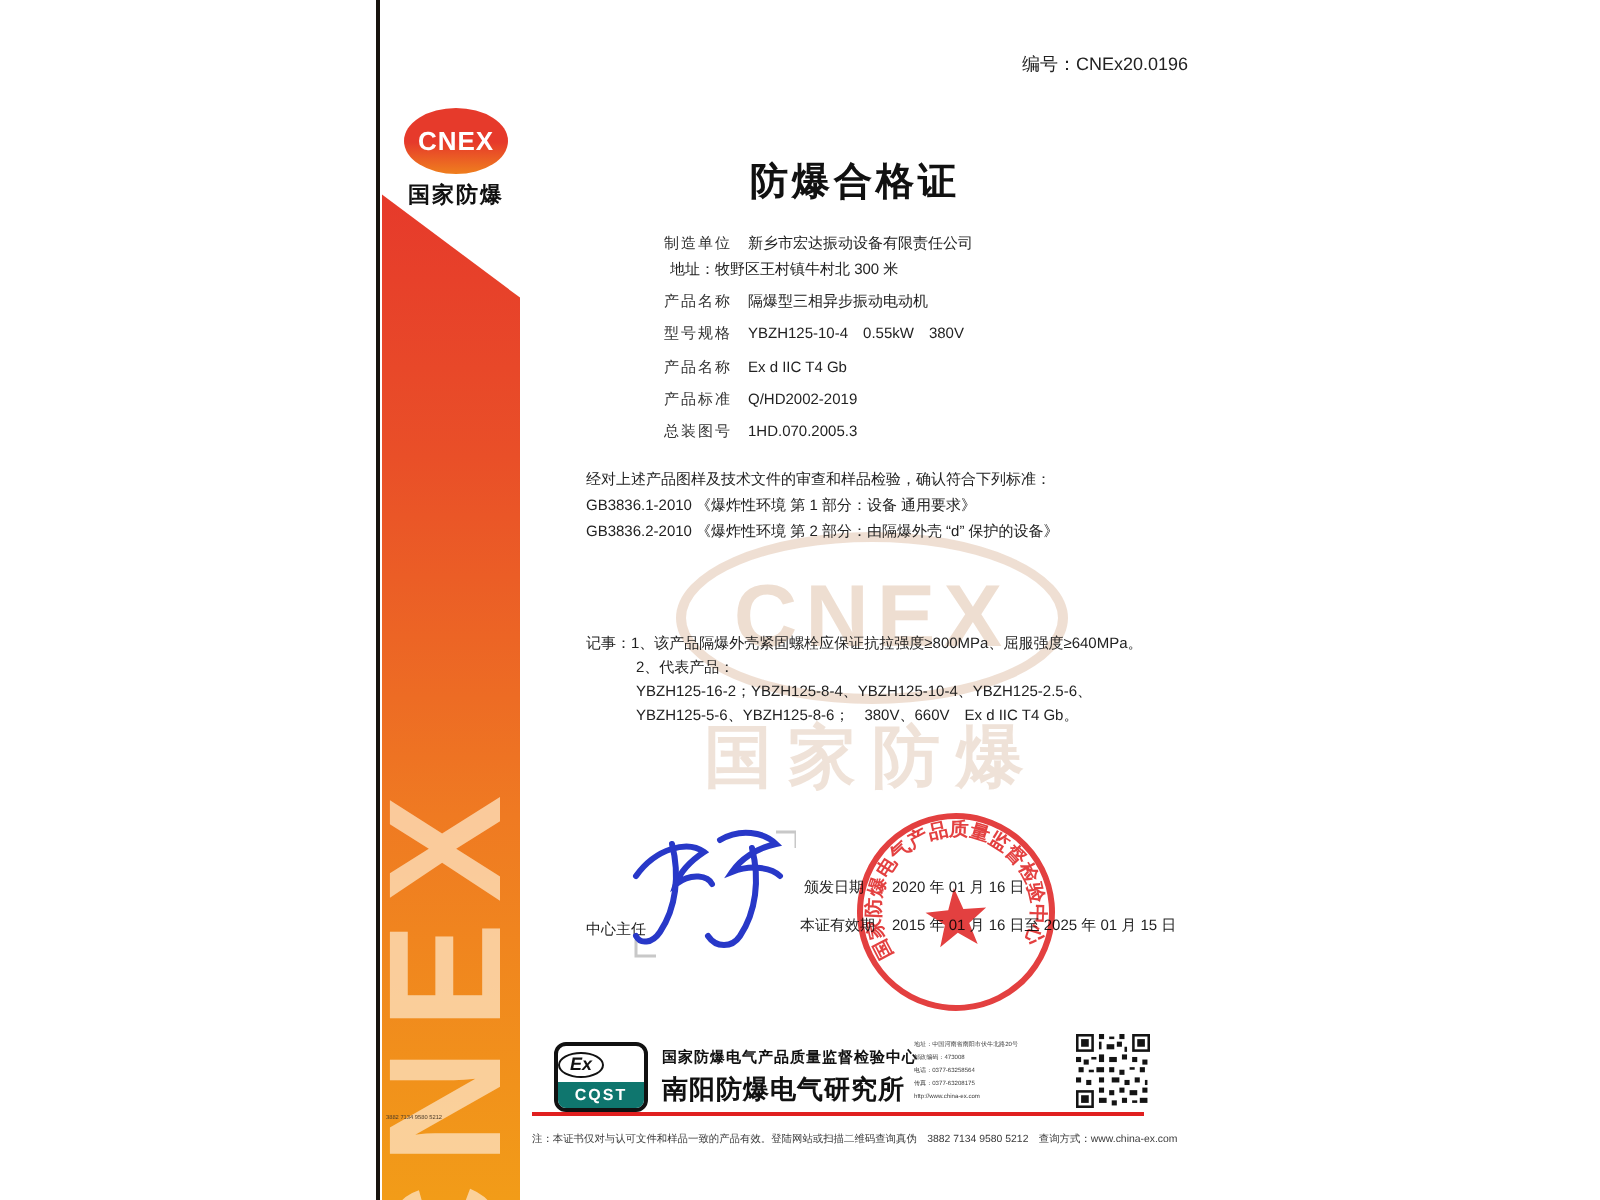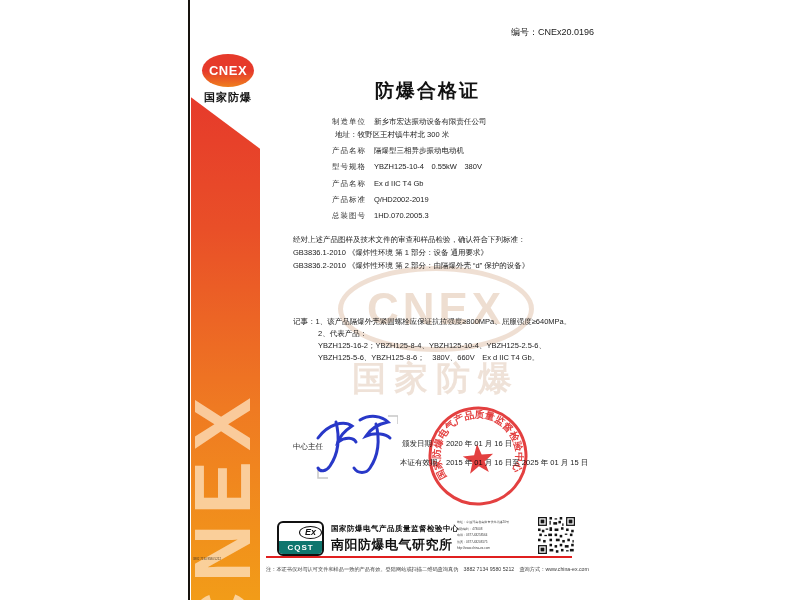--- a/index.html
+++ b/index.html
@@ -55,21 +55,21 @@
   .slabel{position:absolute;font-size:7.5px;color:#222;white-space:nowrap;}
   .sval{position:absolute;font-size:7.5px;color:#222;white-space:nowrap;}
 
   .sig{position:absolute;left:310px;top:408px;}
   .seal{position:absolute;left:425px;top:403px;width:106px;height:106px;
         transform:rotate(-5deg);opacity:0.88;mix-blend-mode:multiply;}
 
   
   .cqst{position:absolute;left:277px;top:521px;width:47px;height:35px;border:2px solid #111;
         border-radius:6px;box-sizing:border-box;overflow:hidden;display:flex;flex-direction:column;}
-  .cqst-top{flex:1;display:flex;align-items:center;justify-content:flex-end;}
+  .cqst-top{flex:1;display:flex;align-items:center;justify-content:flex-start;}
   .cqst-ex{display:inline-block;border:1.5px solid #111;border-radius:50%;padding:0 5px;
         font-size:9px;font-weight:700;font-style:italic;line-height:11px;color:#111;}
   .cqst-bar{height:13px;background:#0f766e;color:#fff;font-size:8px;font-weight:700;
         letter-spacing:1px;text-align:center;line-height:13px;}
   .org{position:absolute;left:331px;top:524px;white-space:nowrap;}
   .org-l1{font-size:7.5px;font-weight:700;letter-spacing:0.5px;color:#111;}
   .org-l2{font-size:13px;font-weight:700;letter-spacing:0.5px;color:#111;margin-top:2px;}
   .contact{position:absolute;left:457px;top:519px;width:180px;font-size:8px;color:#3a3a3a;
         transform:scale(0.38);transform-origin:0 0;}
   .contact div{line-height:17px;white-space:nowrap;}
@@ -138,21 +138,21 @@
     <div>GB3836.2-2010 《爆炸性环境 第 2 部分：由隔爆外壳 “d” 保护的设备》</div>
   </div>
 
   <div class="remarks">
     <div><span>记事：</span><span>1、该产品隔爆外壳紧固螺栓应保证抗拉强度≥800MPa、屈服强度≥640MPa。</span></div>
     <div class="rind">2、代表产品：</div>
     <div class="rind">YBZH125-16-2；YBZH125-8-4、YBZH125-10-4、YBZH125-2.5-6、</div>
     <div class="rind">YBZH125-5-6、YBZH125-8-6；　380V、660V　Ex d IIC T4 Gb。</div>
   </div>
 
-  <div class="slabel" style="left:293px;top:442px">中心主任</div>
+  <div class="slabel" style="left:293px;top:460px">中心主任</div>
   <svg class="sig" width="88" height="72" viewBox="0 0 88 72">
     <path d="M78 8 L88 8 L88 16" fill="none" stroke="#c8c8c8" stroke-width="1.5"></path>
     <path d="M8 62 L8 70 L18 70" fill="none" stroke="#c8c8c8" stroke-width="1.5"></path>
     <g fill="none" stroke="#2838c8" stroke-width="3" stroke-linecap="round">
       <path d="M8 30 C18 16 34 12 42 18 C36 22 30 28 28 34 C36 28 44 30 46 34"></path>
       <path d="M26 14 C30 30 28 46 20 58 C16 64 10 64 8 60"></path>
       <path d="M50 12 C60 6 72 8 78 14 C68 16 60 22 56 28 C66 24 76 26 80 30"></path>
       <path d="M66 16 C70 32 68 48 60 60 C56 66 48 66 44 60"></path>
     </g>
   </svg>

